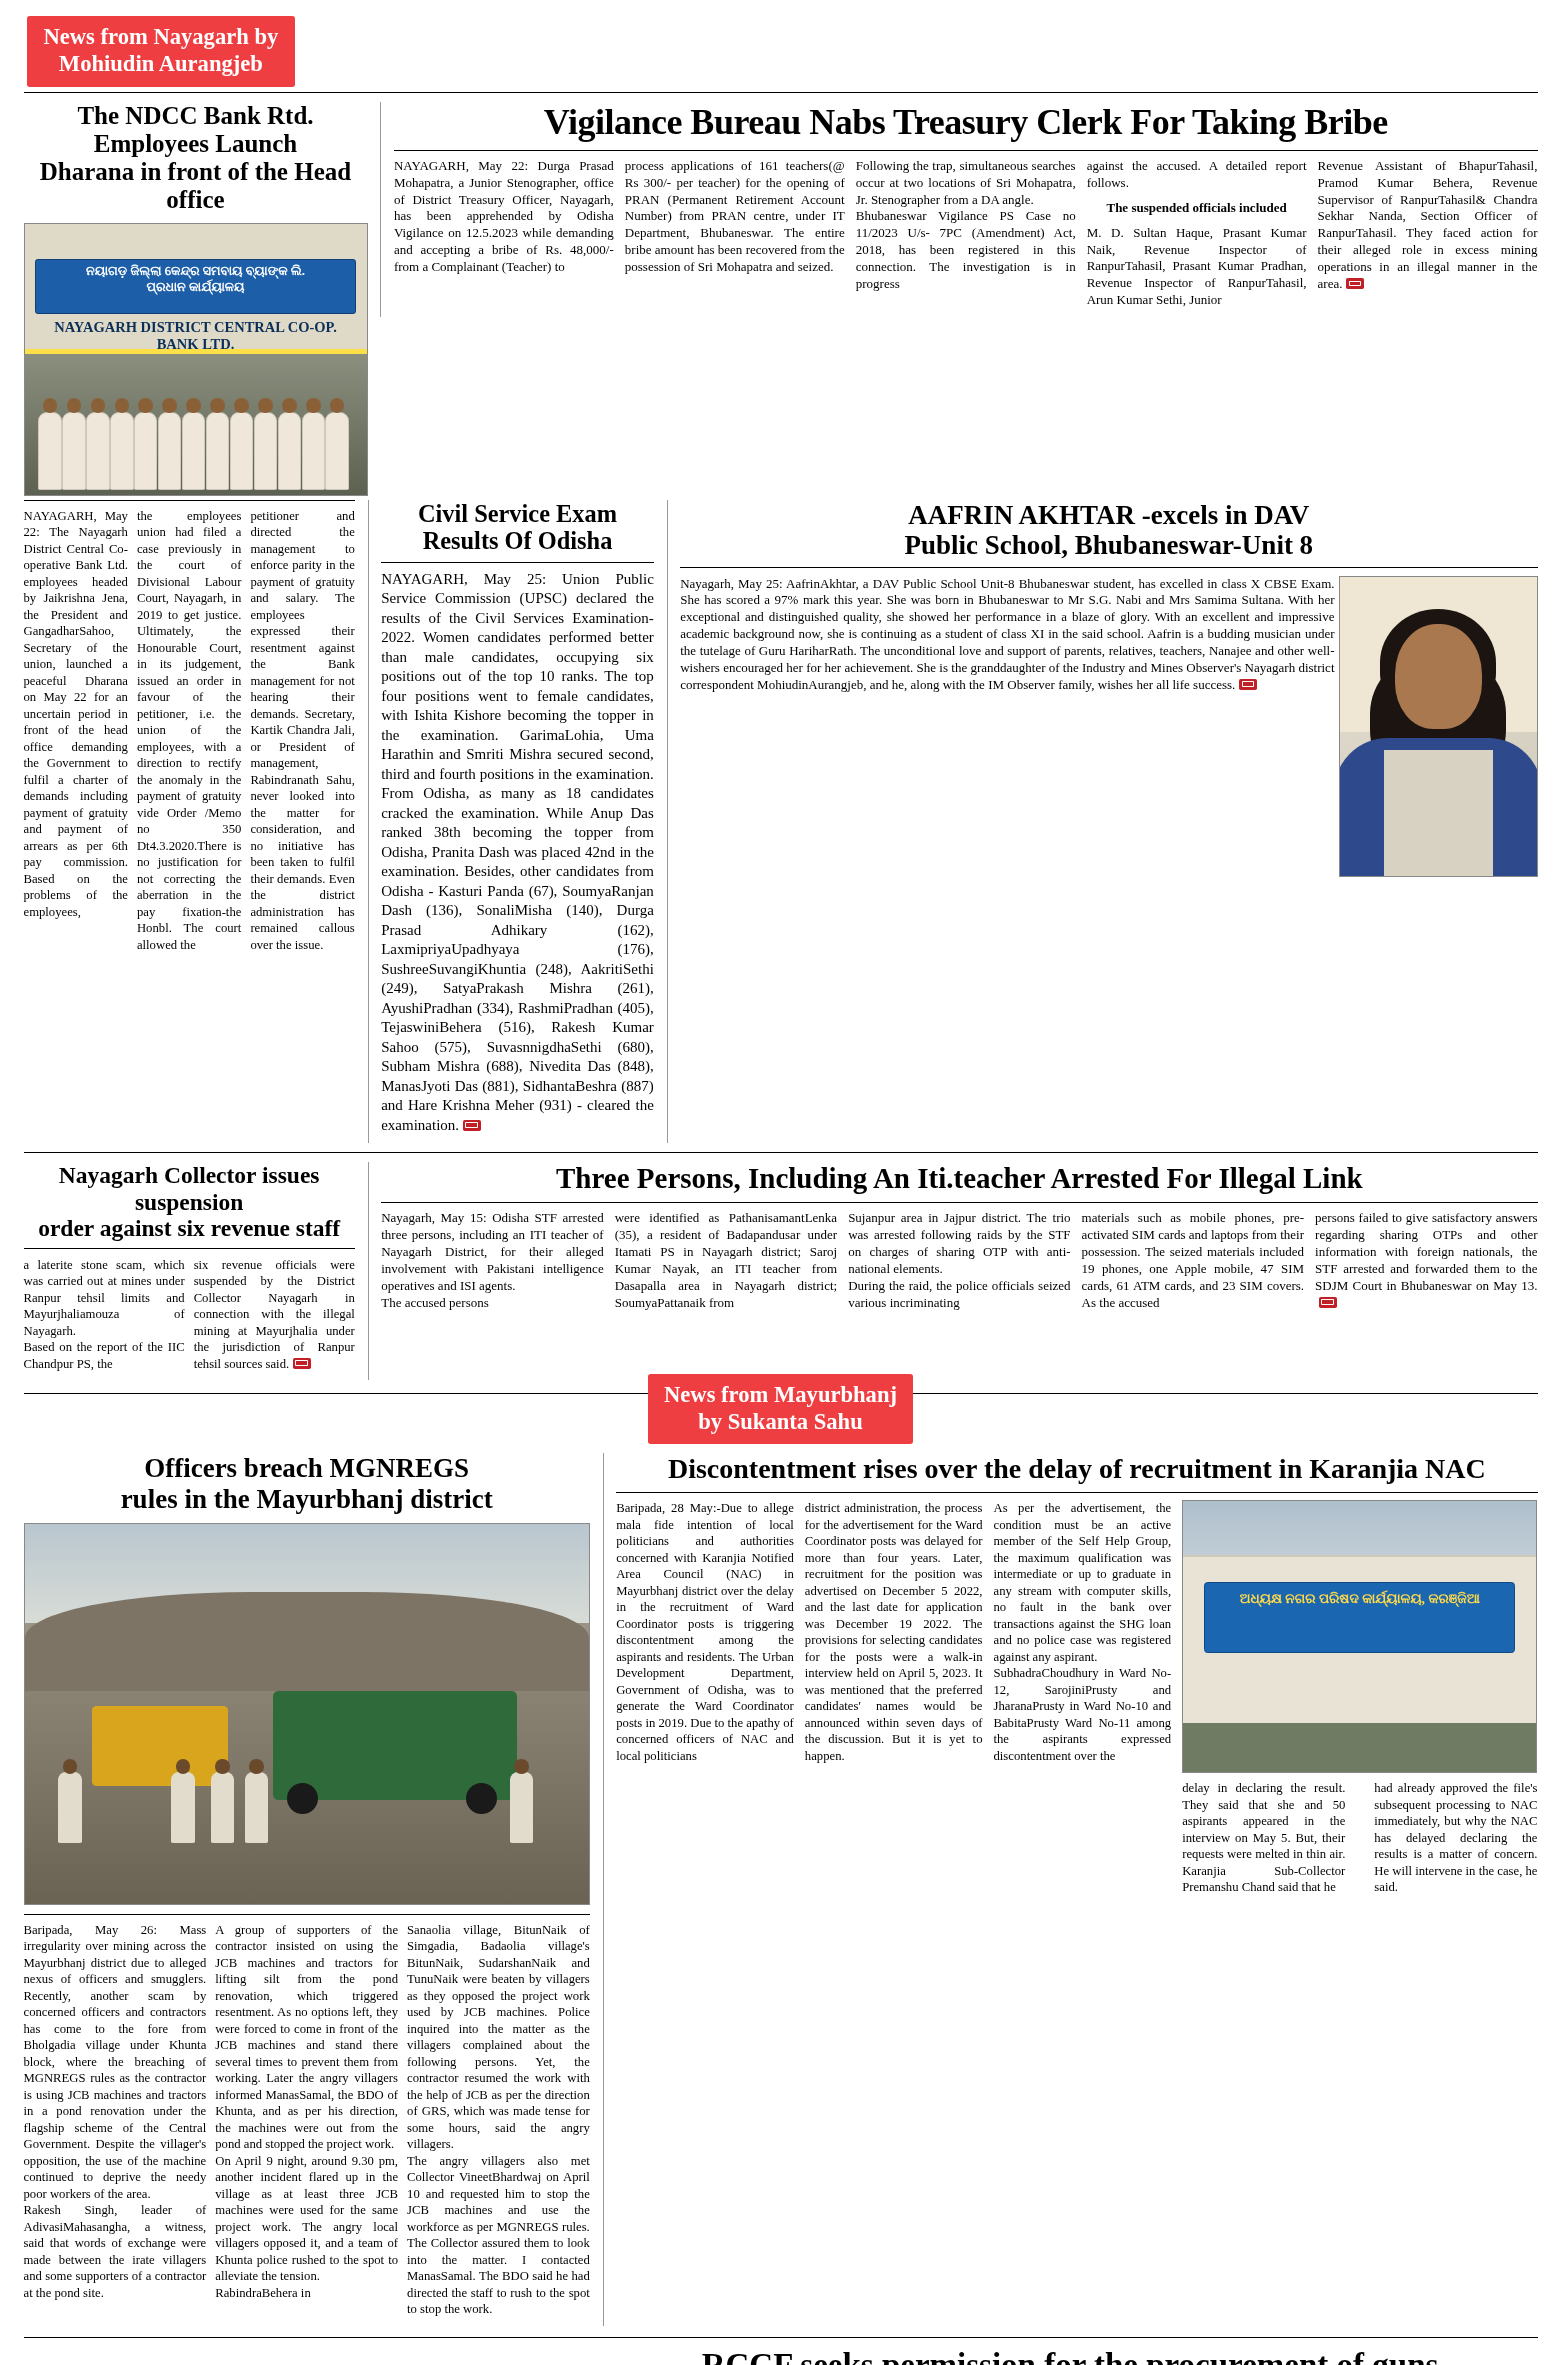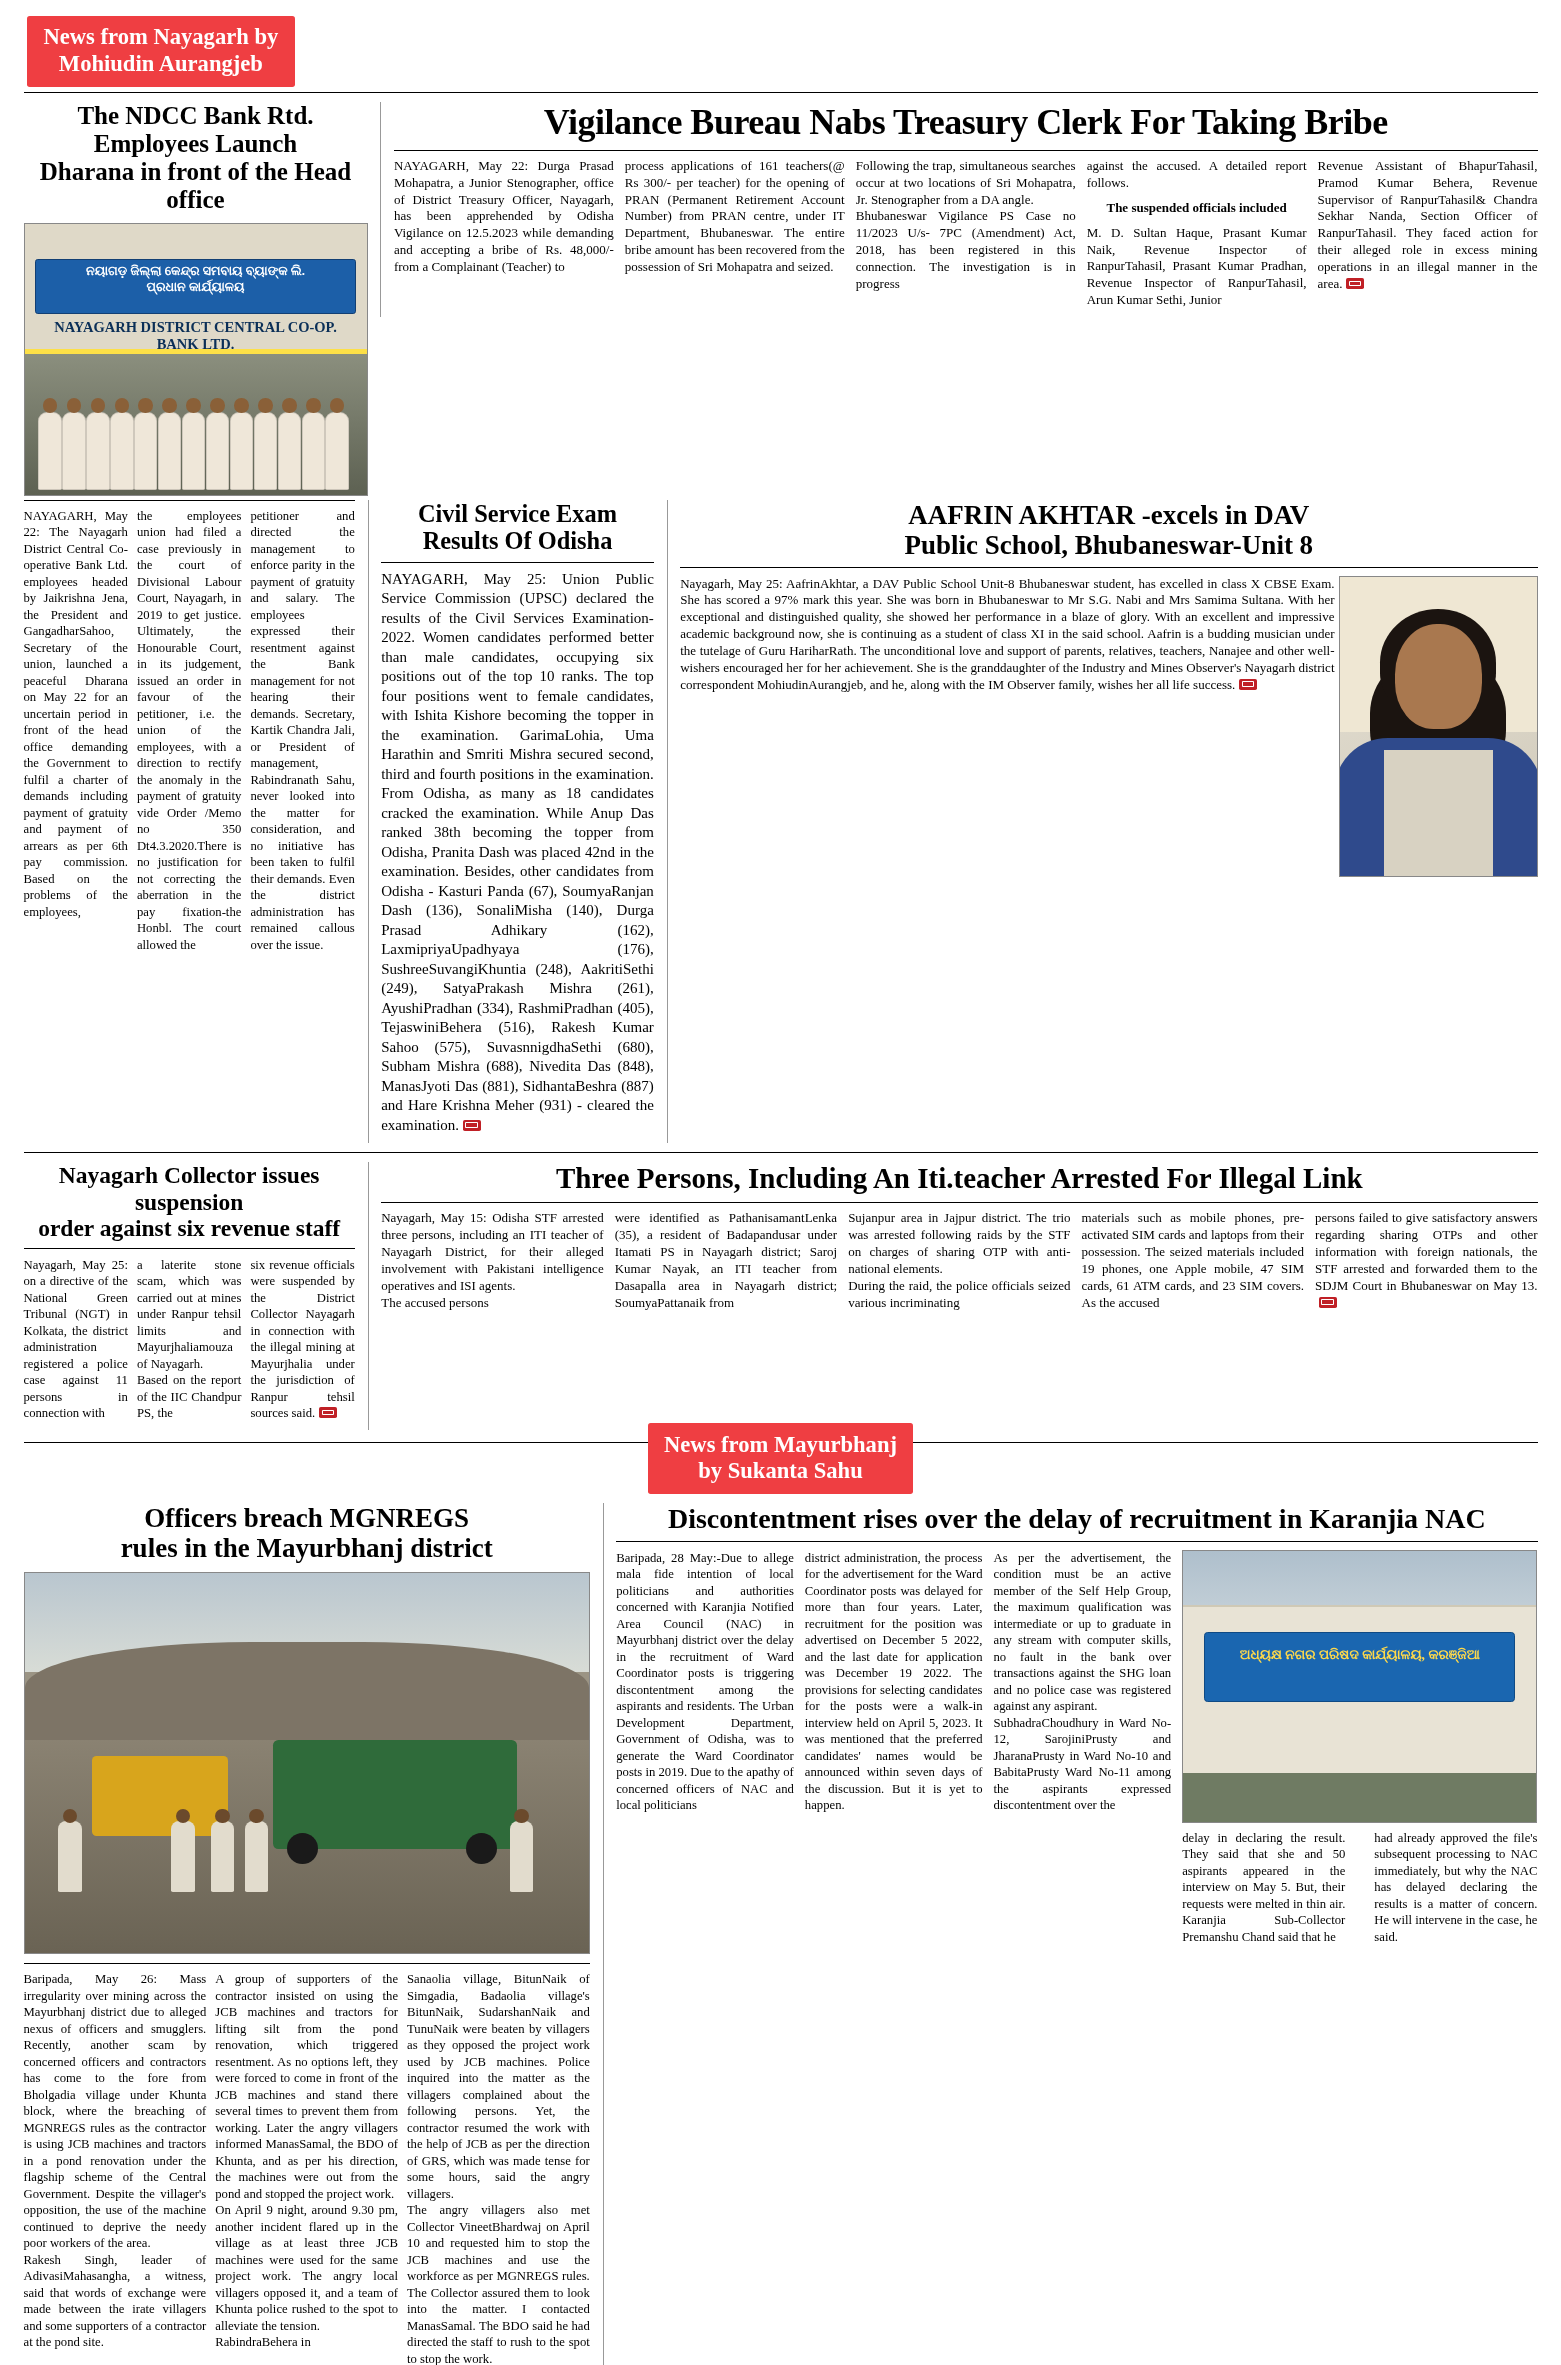--- a/index.html
+++ b/index.html
@@ -126,21 +126,21 @@
   .mining .person::before{content:"";position:absolute;left:4.5px;top:-12.7px;width:14.5px;height:14.5px;border-radius:50%;background:#6b4a2c;}
 
   
   .office{height:271px;border:0.9px solid #888;position:relative;overflow:hidden;background:#b7c4cc;}
   .office .sky{position:absolute;left:0;right:0;top:0;height:34%;background:linear-gradient(#aebfcc,#cdd7dd);}
   .office .bld{position:absolute;left:0;right:0;top:20%;bottom:16%;background:#e8e3d5;border-top:2.7px solid #cfc9b6;}
   .office .band{
     position:absolute;left:6%;right:6%;top:30%;height:26%;
     background:#1a66b0;border:1.8px solid #0f4a84;border-radius:3.6px;
     color:#ffd94a;text-align:center;font-weight:bold;font-size:13.6px;line-height:1.2;
-    padding-top:14px;box-sizing:border-box;
+    padding-top:8px;box-sizing:border-box;
   }
   .office .gate{position:absolute;left:0;right:0;bottom:0;height:18%;background:#6f7b63;}
 
   
   .gate-photo{height:299px;border:0.9px solid #888;position:relative;overflow:hidden;background:#cfd6d2;}
   .gate-photo .sky{position:absolute;left:0;right:0;top:0;height:40%;background:linear-gradient(#c2cfd8,#e3e8e4);}
 </style>
 </head>
 <body>
 
@@ -272,23 +272,20 @@
   <div class="rule" style="margin:9px 0 9px 0;"></div>
   <div class="cols">
 
     <div style="width:344px;padding-right:12.7px;box-sizing:border-box;">
       <h2 class="hl" style="font-size:23.5px;">
         <span>Nayagarh Collector issues suspension</span><br>
         <span>order against six revenue staff</span>
       </h2>
       <div class="thin-rule" style="margin:7.2px 0;"></div>
       <div class="cols body-txt" style="gap:9px;font-size:12.7px;">
-        <div class="col">
-            <p>Nayagarh, May 25: on a directive of the National Green Tribunal (NGT) in Kolkata, the district administration registered a police case against 11 persons in connection with</p>
-          </div>
         <div class="col">
             <p style="white-space:pre-line;">a laterite stone scam, which was carried out at mines under Ranpur tehsil limits and Mayurjhaliamouza of Nayagarh.
 Based on the report of the IIC Chandpur PS, the</p>
           </div>
         <div class="col">
             <p><span>six revenue officials were suspended by the District Collector Nayagarh in connection with the illegal mining at Mayurjhalia under the jurisdiction of Ranpur tehsil sources said.</span><span class="end-mark"></span></p>
           </div>
       </div>
     </div>
 

